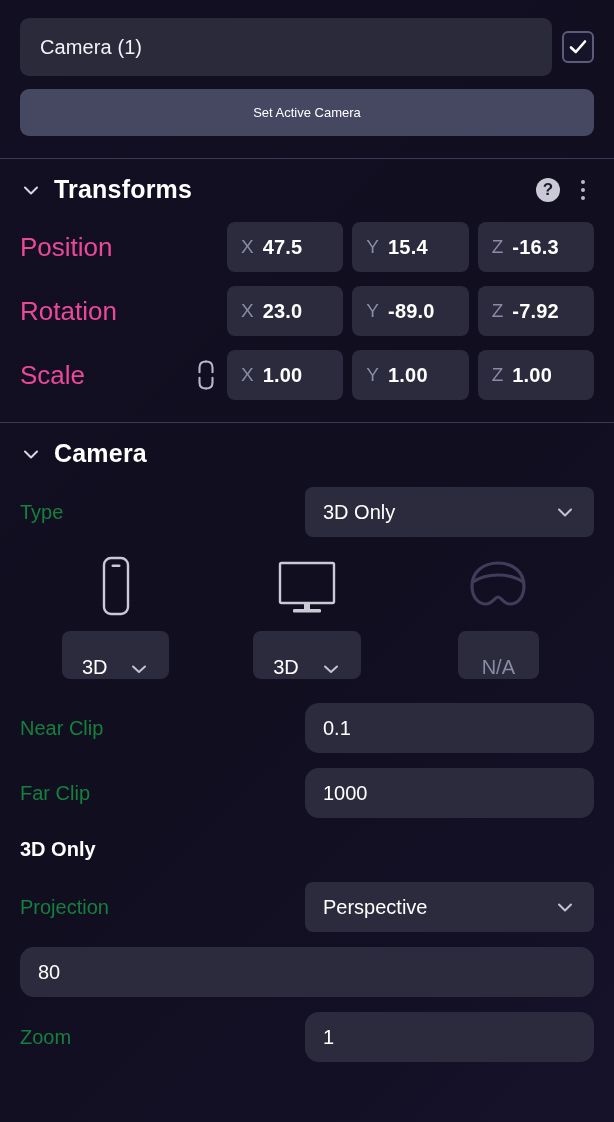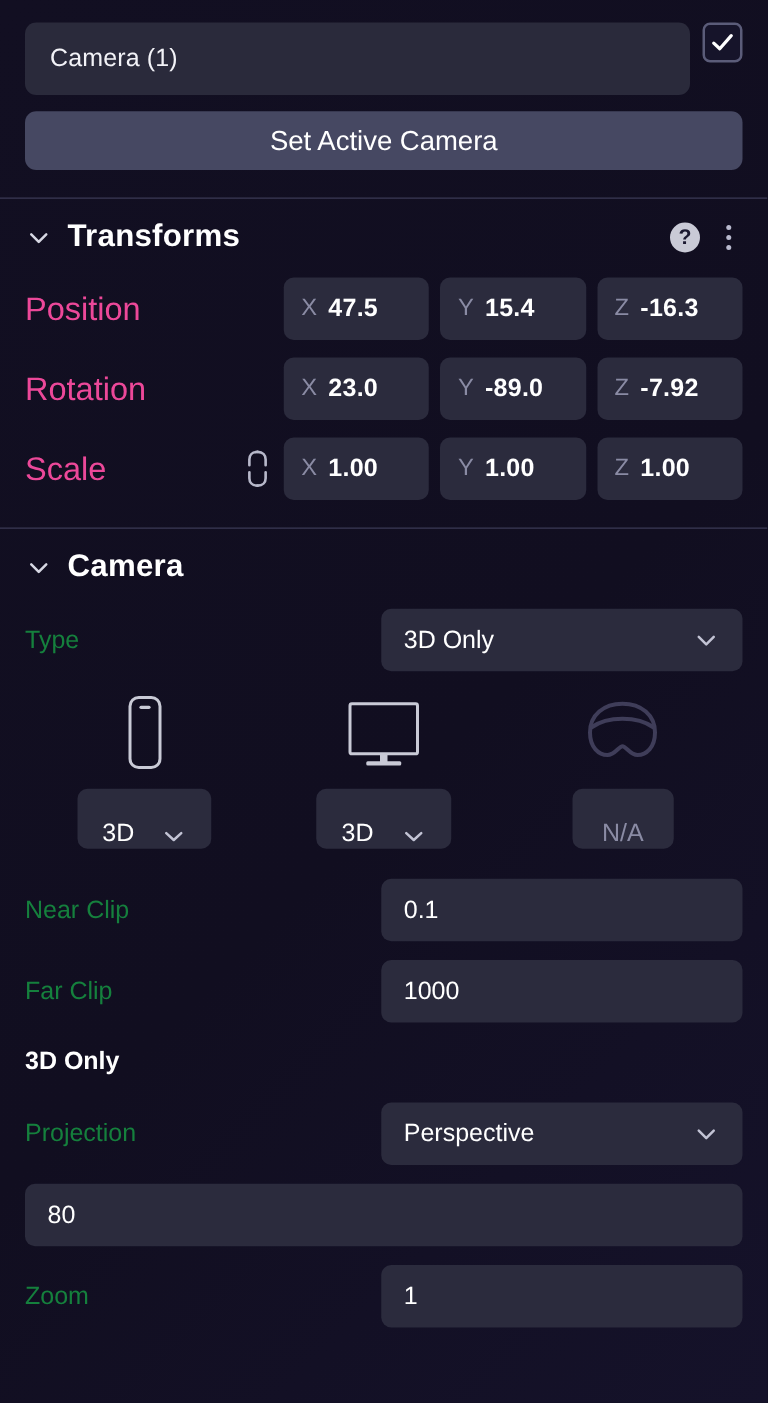--- a/index.html
+++ b/index.html
@@ -23,20 +23,21 @@
     width: 614px;
     height: 1122px;
     position: relative;
     display: flex;
     flex-direction: column;
   }
 
   
   .header-row {
     display: flex;
+    align-items: center;
     gap: 10px;
     padding: 18px 20px 0 20px;
   }
 
   .name-field {
     flex: 1;
     height: 58px;
     background: #2a2a3b;
     border-radius: 9px;
     display: flex;
@@ -61,21 +62,21 @@
   .enabled-checkbox svg { display: block; }
 
   .set-active-btn {
     margin: 13px 20px 0 20px;
     height: 47px;
     background: #464862;
     border-radius: 9px;
     display: flex;
     align-items: center;
     justify-content: center;
-    font-size: 22px;
+    font-size: 13px;
     color: #ffffff;
     border: none;
     font-family: "Liberation Sans", sans-serif;
     cursor: pointer;
   }
 
   .divider {
     height: 1px;
     background: #3b3a55;
     margin: 22px 0 0 0;
@@ -199,21 +200,21 @@
     background: #2b2b3d;
     border-radius: 8px;
     display: flex;
     align-items: center;
     padding: 0 18px;
     font-size: 20px;
     color: #ffffff;
     cursor: pointer;
   }
   .prop-control .val { flex: 1; }
-  .prop-control.input-like { cursor: text; }
+  .prop-control.input-like { cursor: text; border-radius: 14px; }
 
   
   .device-row {
     display: flex;
     padding: 10px 20px 0 20px;
     margin-top: 8px;
   }
   .device-col {
     flex: 1;
     display: flex;

